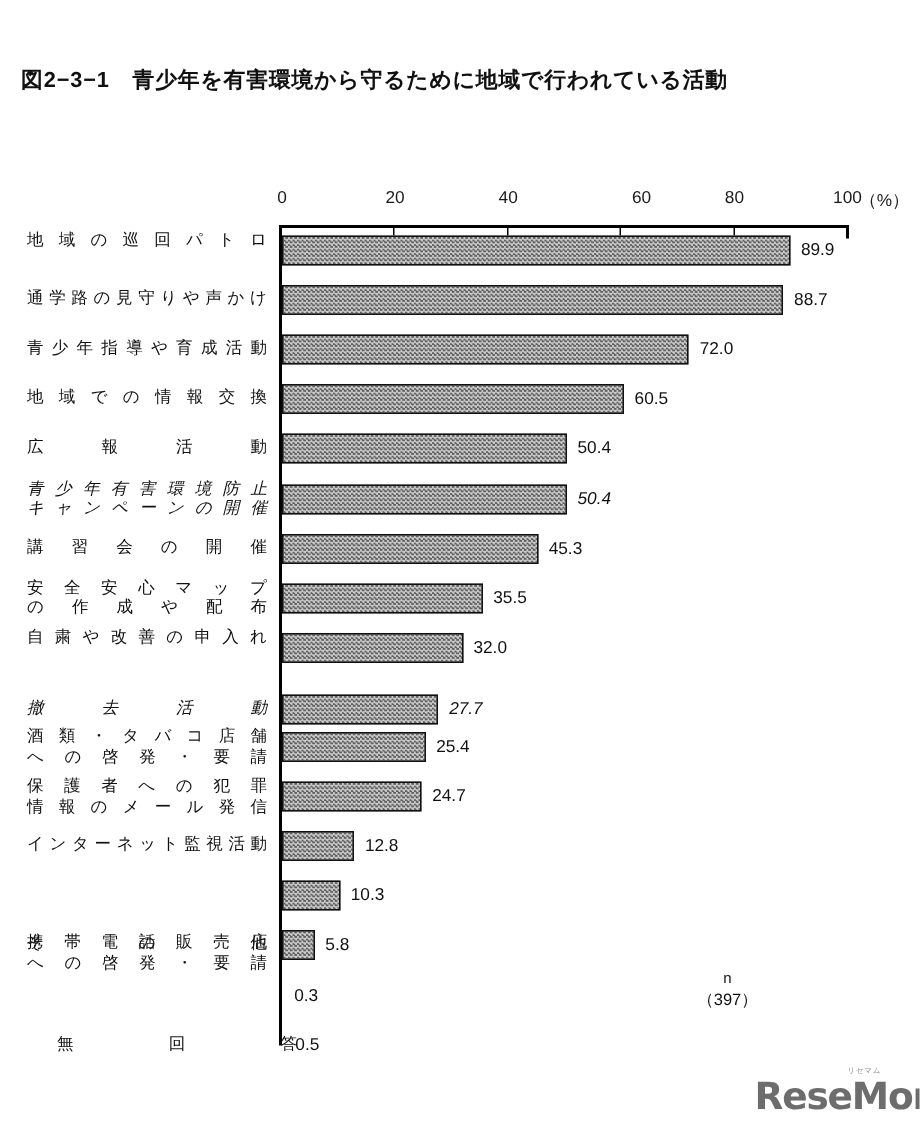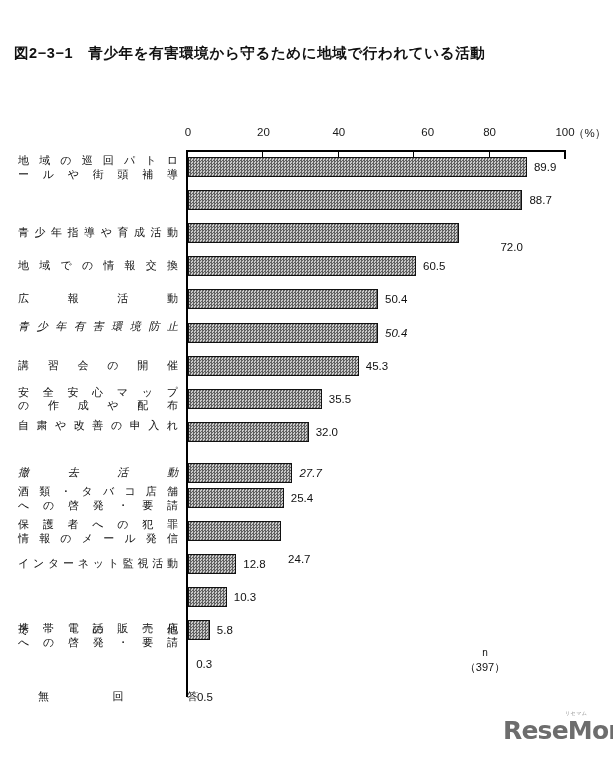--- a/index.html
+++ b/index.html
@@ -189,53 +189,56 @@
       <div class="x-tick-label" style="left: 489.6px;">80</div>
       <div class="x-tick-label" style="left: 565px;">100</div>
     </div>
 
   <div id="x-unit-label">（%）</div>
 
   <div id="bars-container">
       <div class="bar-row" style="top: 157px; height: 20px;">
         <div class="cat-label" style="top: -3px;">
           <span class="ln">地域の巡回パトロ</span>
-          <span class="ln">ールや街頭補導</span>
         </div>
         <div class="bar" style="width: 338.923px; top: 0px;"></div>
         <div class="bar-value" style="left: 533.923px; top: 4px;">89.9</div>
       </div>
       <div class="bar-row" style="top: 190.1px; height: 20px;">
+        <div class="cat-label" style="top: 3px;">
+          <span class="ln">通学路の見守りや声かけ</span>
+        </div>
         <div class="bar" style="width: 334.399px; top: 0px;"></div>
         <div class="bar-value" style="left: 529.399px; top: 4px;">88.7</div>
       </div>
       <div class="bar-row" style="top: 223.2px; height: 20px;">
         <div class="cat-label" style="top: 3px;">
           <span class="ln">青少年指導や育成活動</span>
         </div>
         <div class="bar" style="width: 271.44px; top: 0px;"></div>
-        <div class="bar-value" style="left: 466.44px; top: 18px; margin-left: 34px;">72.0</div>
+        <div class="bar-value" style="left: 466.44px; top: 4px;">72.0</div>
       </div>
       <div class="bar-row" style="top: 256.3px; height: 20px;">
         <div class="cat-label" style="top: 3px;">
           <span class="ln">地域での情報交換</span>
         </div>
         <div class="bar" style="width: 228.085px; top: 0px;"></div>
         <div class="bar-value" style="left: 423.085px; top: 4px;">60.5</div>
       </div>
       <div class="bar-row" style="top: 289.4px; height: 20px;">
         <div class="cat-label" style="top: 3px;">
           <span class="ln">広報活動</span>
         </div>
         <div class="bar" style="width: 190.008px; top: 0px;"></div>
         <div class="bar-value" style="left: 385.008px; top: 4px;">50.4</div>
       </div>
       <div class="bar-row" style="top: 322.5px; height: 20px; font-style: italic;">
         <div class="cat-label" style="top: -3px;">
           <span class="ln">青少年有害環境防止</span>
+          <span class="ln">キャンペーンの開催</span>
         </div>
         <div class="bar" style="width: 190.008px; top: 0px;"></div>
         <div class="bar-value" style="left: 385.008px; top: 4px;">50.4</div>
       </div>
       <div class="bar-row" style="top: 355.6px; height: 20px;">
         <div class="cat-label" style="top: 3px;">
           <span class="ln">講習会の開催</span>
         </div>
         <div class="bar" style="width: 170.781px; top: 0px;"></div>
         <div class="bar-value" style="left: 365.781px; top: 4px;">45.3</div>
@@ -269,21 +272,21 @@
         </div>
         <div class="bar" style="width: 95.758px; top: 0px;"></div>
         <div class="bar-value" style="left: 290.758px; top: 4px;">25.4</div>
       </div>
       <div class="bar-row" style="top: 521.1px; height: 20px;">
         <div class="cat-label" style="top: -3px;">
           <span class="ln">保護者への犯罪</span>
           <span class="ln">情報のメール発信</span>
         </div>
         <div class="bar" style="width: 93.119px; top: 0px;"></div>
-        <div class="bar-value" style="left: 288.119px; top: 4px; margin-top: 28px;">24.7</div>
+        <div class="bar-value" style="left: 288.119px; top: 4px;">24.7</div>
       </div>
       <div class="bar-row" style="top: 554.2px; height: 20px;">
         <div class="cat-label" style="top: 3px;">
           <span class="ln">インターネット監視活動</span>
         </div>
         <div class="bar" style="width: 48.256px; top: 0px;"></div>
         <div class="bar-value" style="left: 243.256px; top: 4px;">12.8</div>
       </div>
       <div class="bar-row" style="top: 587.3px; height: 20px;">
         <div class="cat-label" style="top: -3px; margin-top: 38px;">

